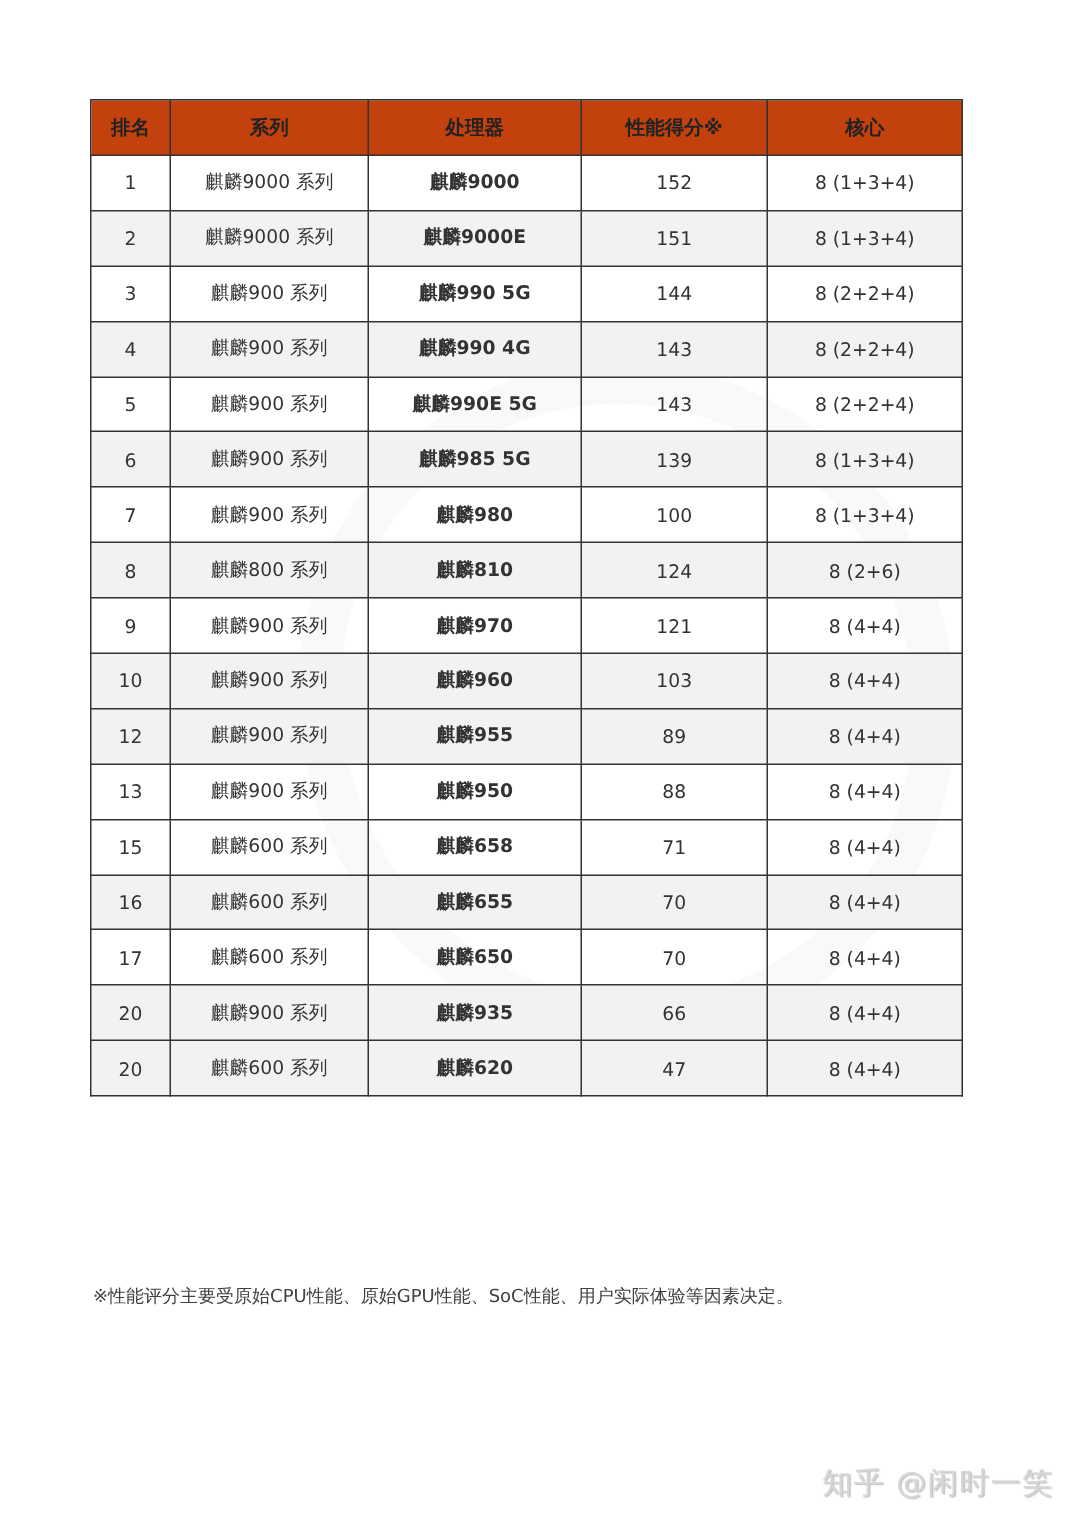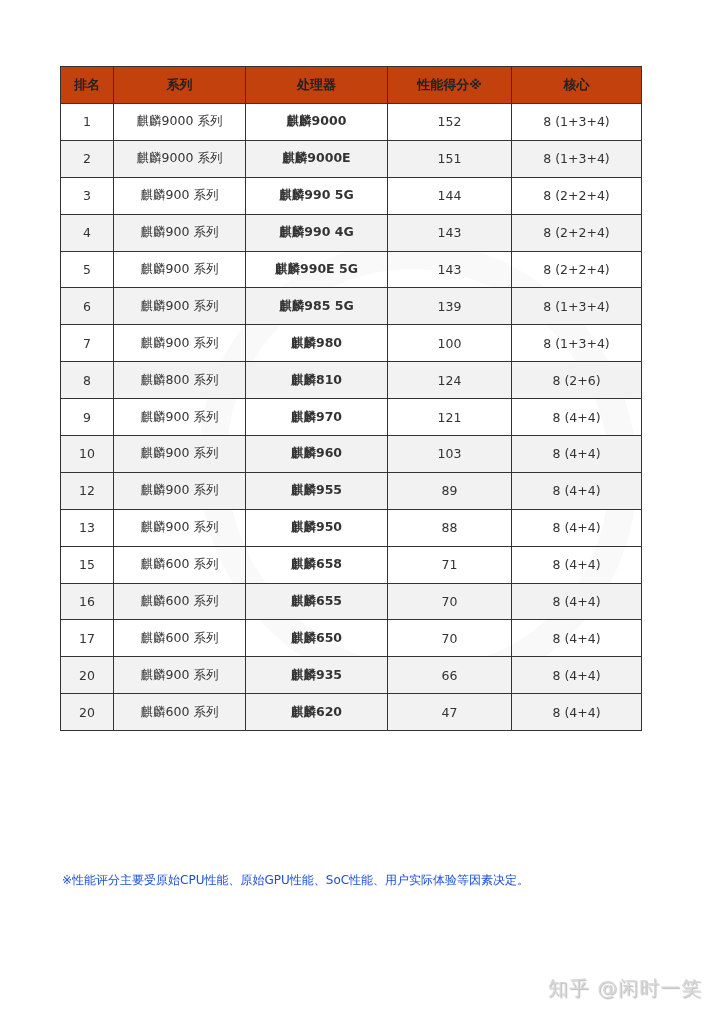--- a/index.html
+++ b/index.html
@@ -4,21 +4,21 @@
 <style>
   html,body{margin:0;padding:0;background:#ffffff;}
   body{width:720px;height:1018px;position:relative;overflow:hidden;font-family:"DejaVu Sans","Liberation Sans",sans-serif;color:#222;}
   .wm{position:absolute;left:200px;top:240px;width:380px;height:400px;border-radius:50%;border:28px solid rgba(0,0,0,0.025);transform:rotate(-20deg);pointer-events:none;}
   table.rank{position:absolute;left:60px;top:66px;width:581px;border-collapse:collapse;table-layout:fixed;}
   table.rank th,table.rank td{border:1.5px solid #333;text-align:center;vertical-align:middle;padding:0;}
   table.rank th{background:#c2410c;height:36px;font-size:13px;font-weight:bold;color:#222;}
   table.rank td{height:35.9px;font-size:12.5px;color:#333;}
   table.rank tr.alt td{background:#f2f2f2;}
   .proc{font-weight:700;color:#222;}
-  .note{position:absolute;left:62px;top:856px;font-size:12px;color:#1d4ed8;margin-top:16px;}
+  .note{position:absolute;left:62px;top:856px;font-size:12px;color:#404040;}
   .brand{position:absolute;left:548px;top:975px;font-size:20px;color:#d7d7d7;letter-spacing:1px;text-shadow:1px 1px 1px #bbb;text-align:right;}
 </style>
 </head>
 <body>
 
 <div class="wm"></div>
 
 <table class="rank">
   <colgroup>
     <col style="width:53px">

